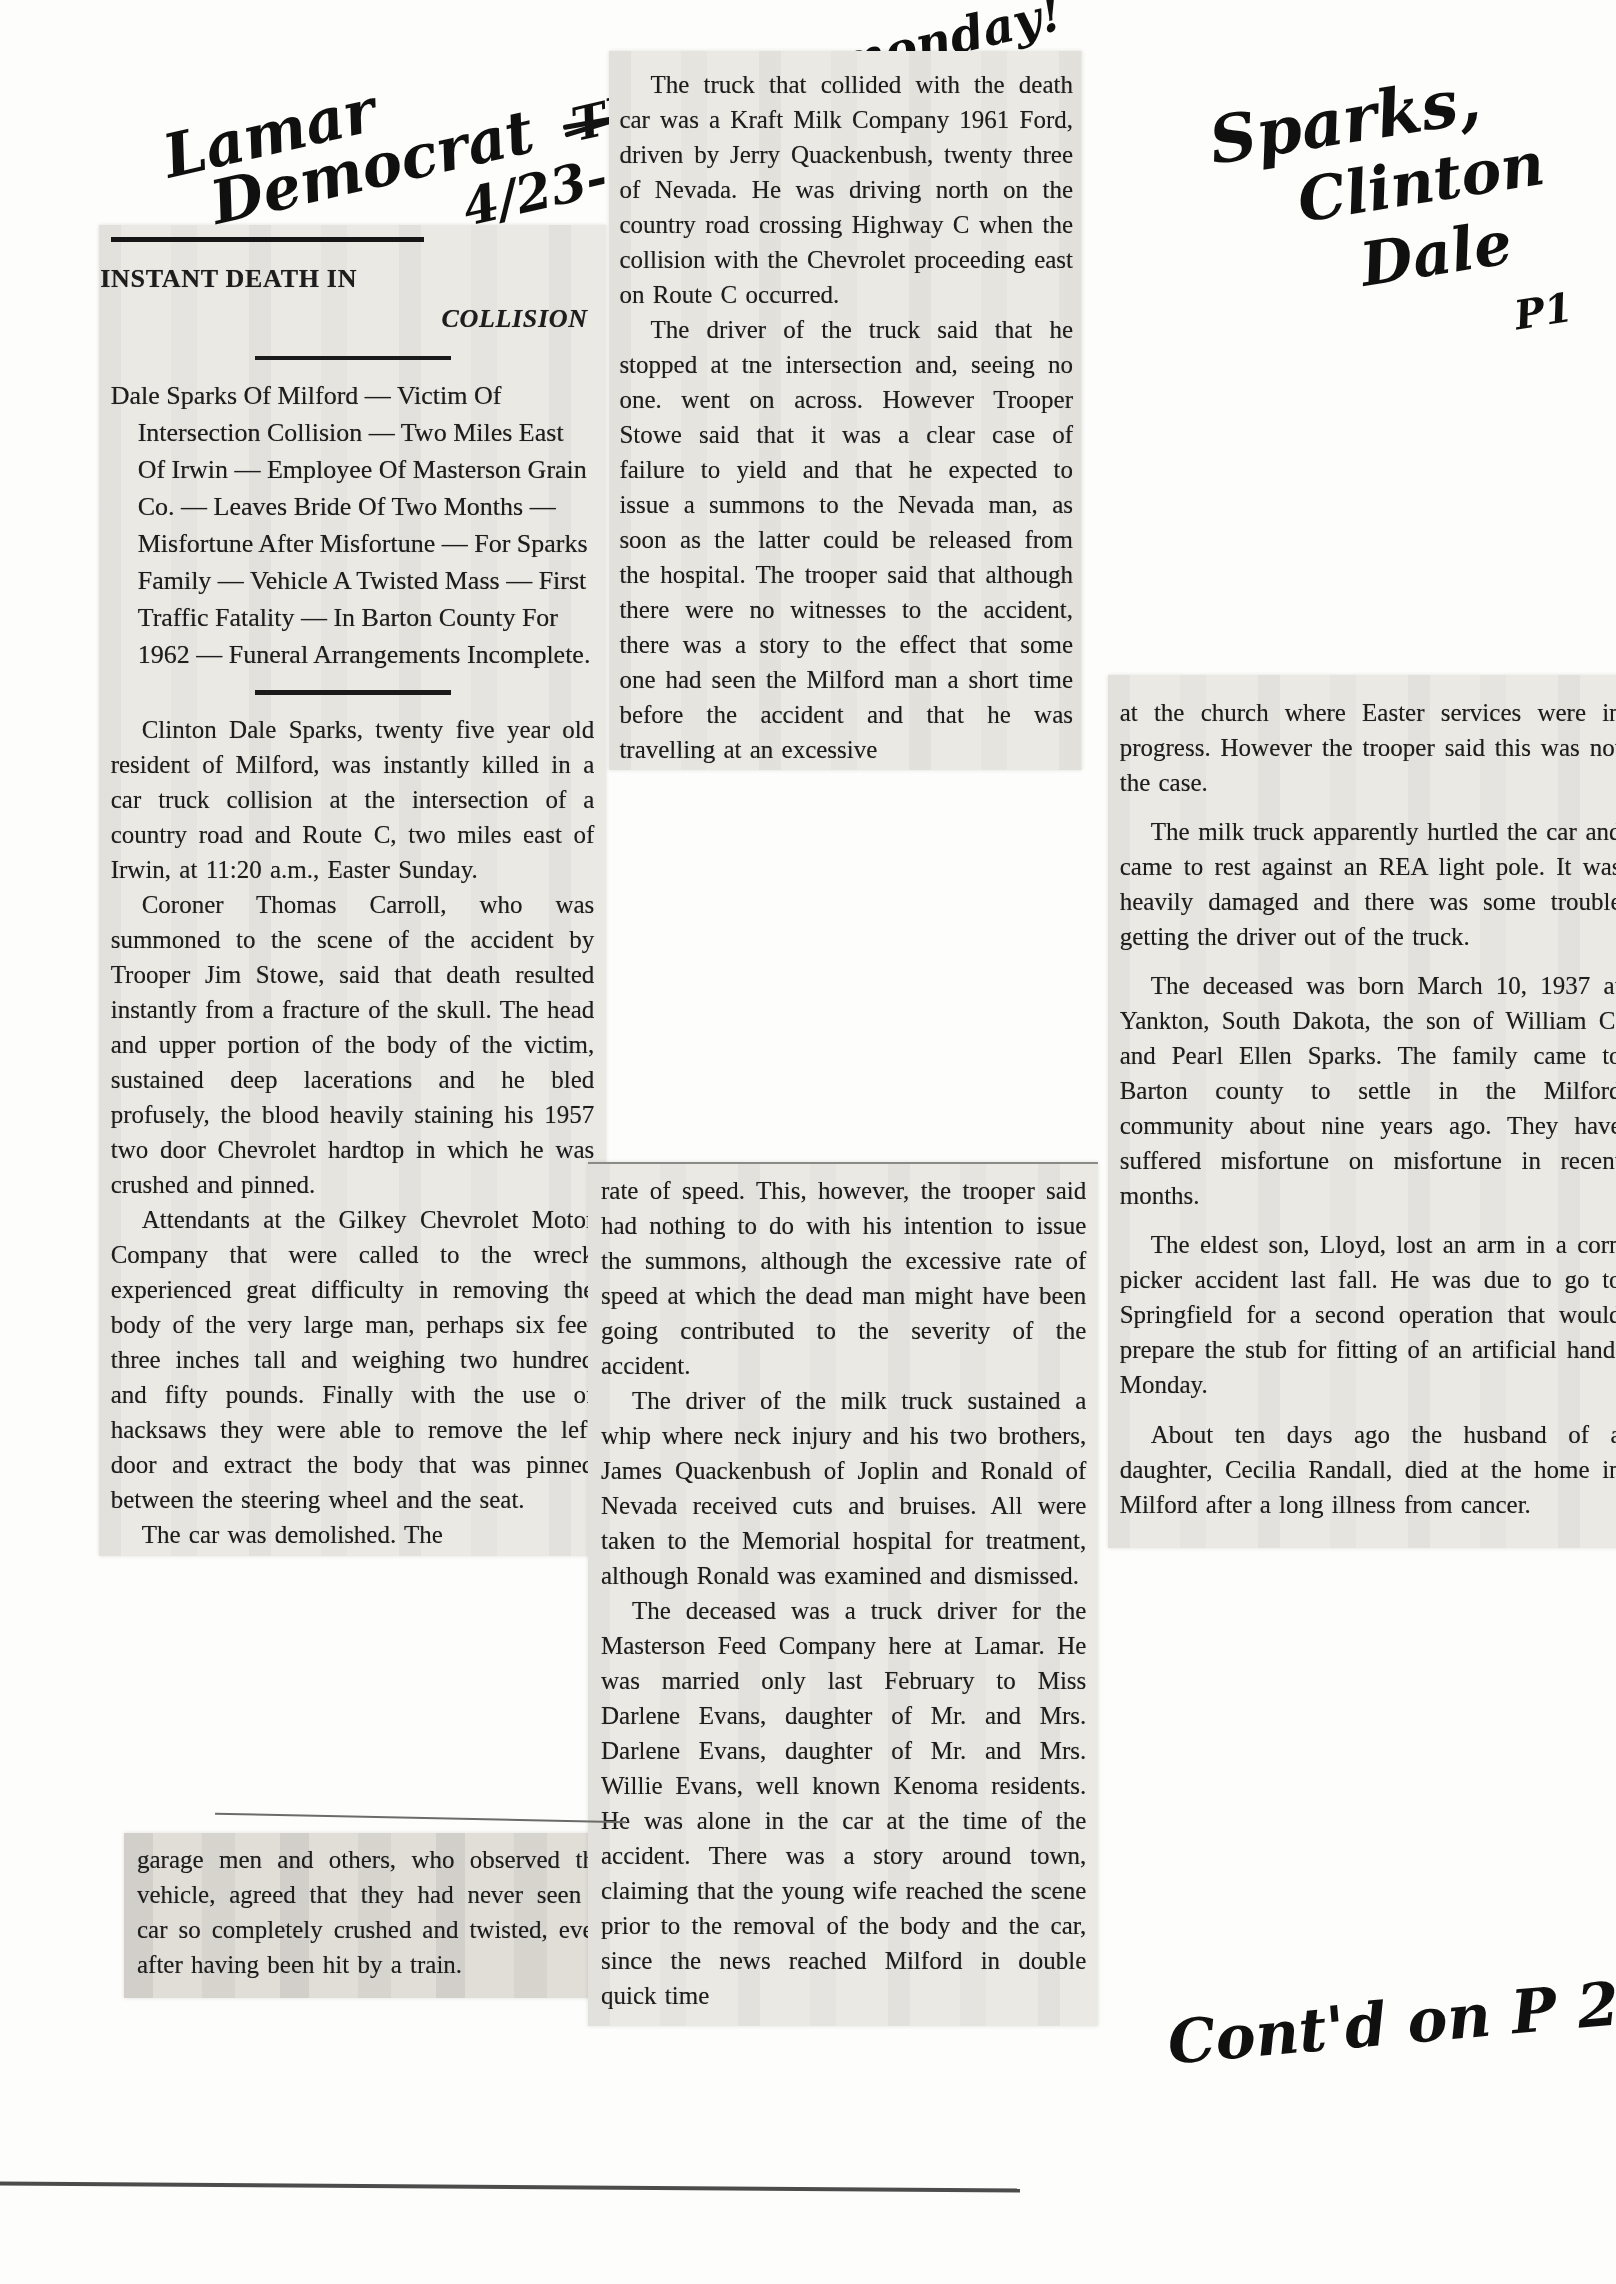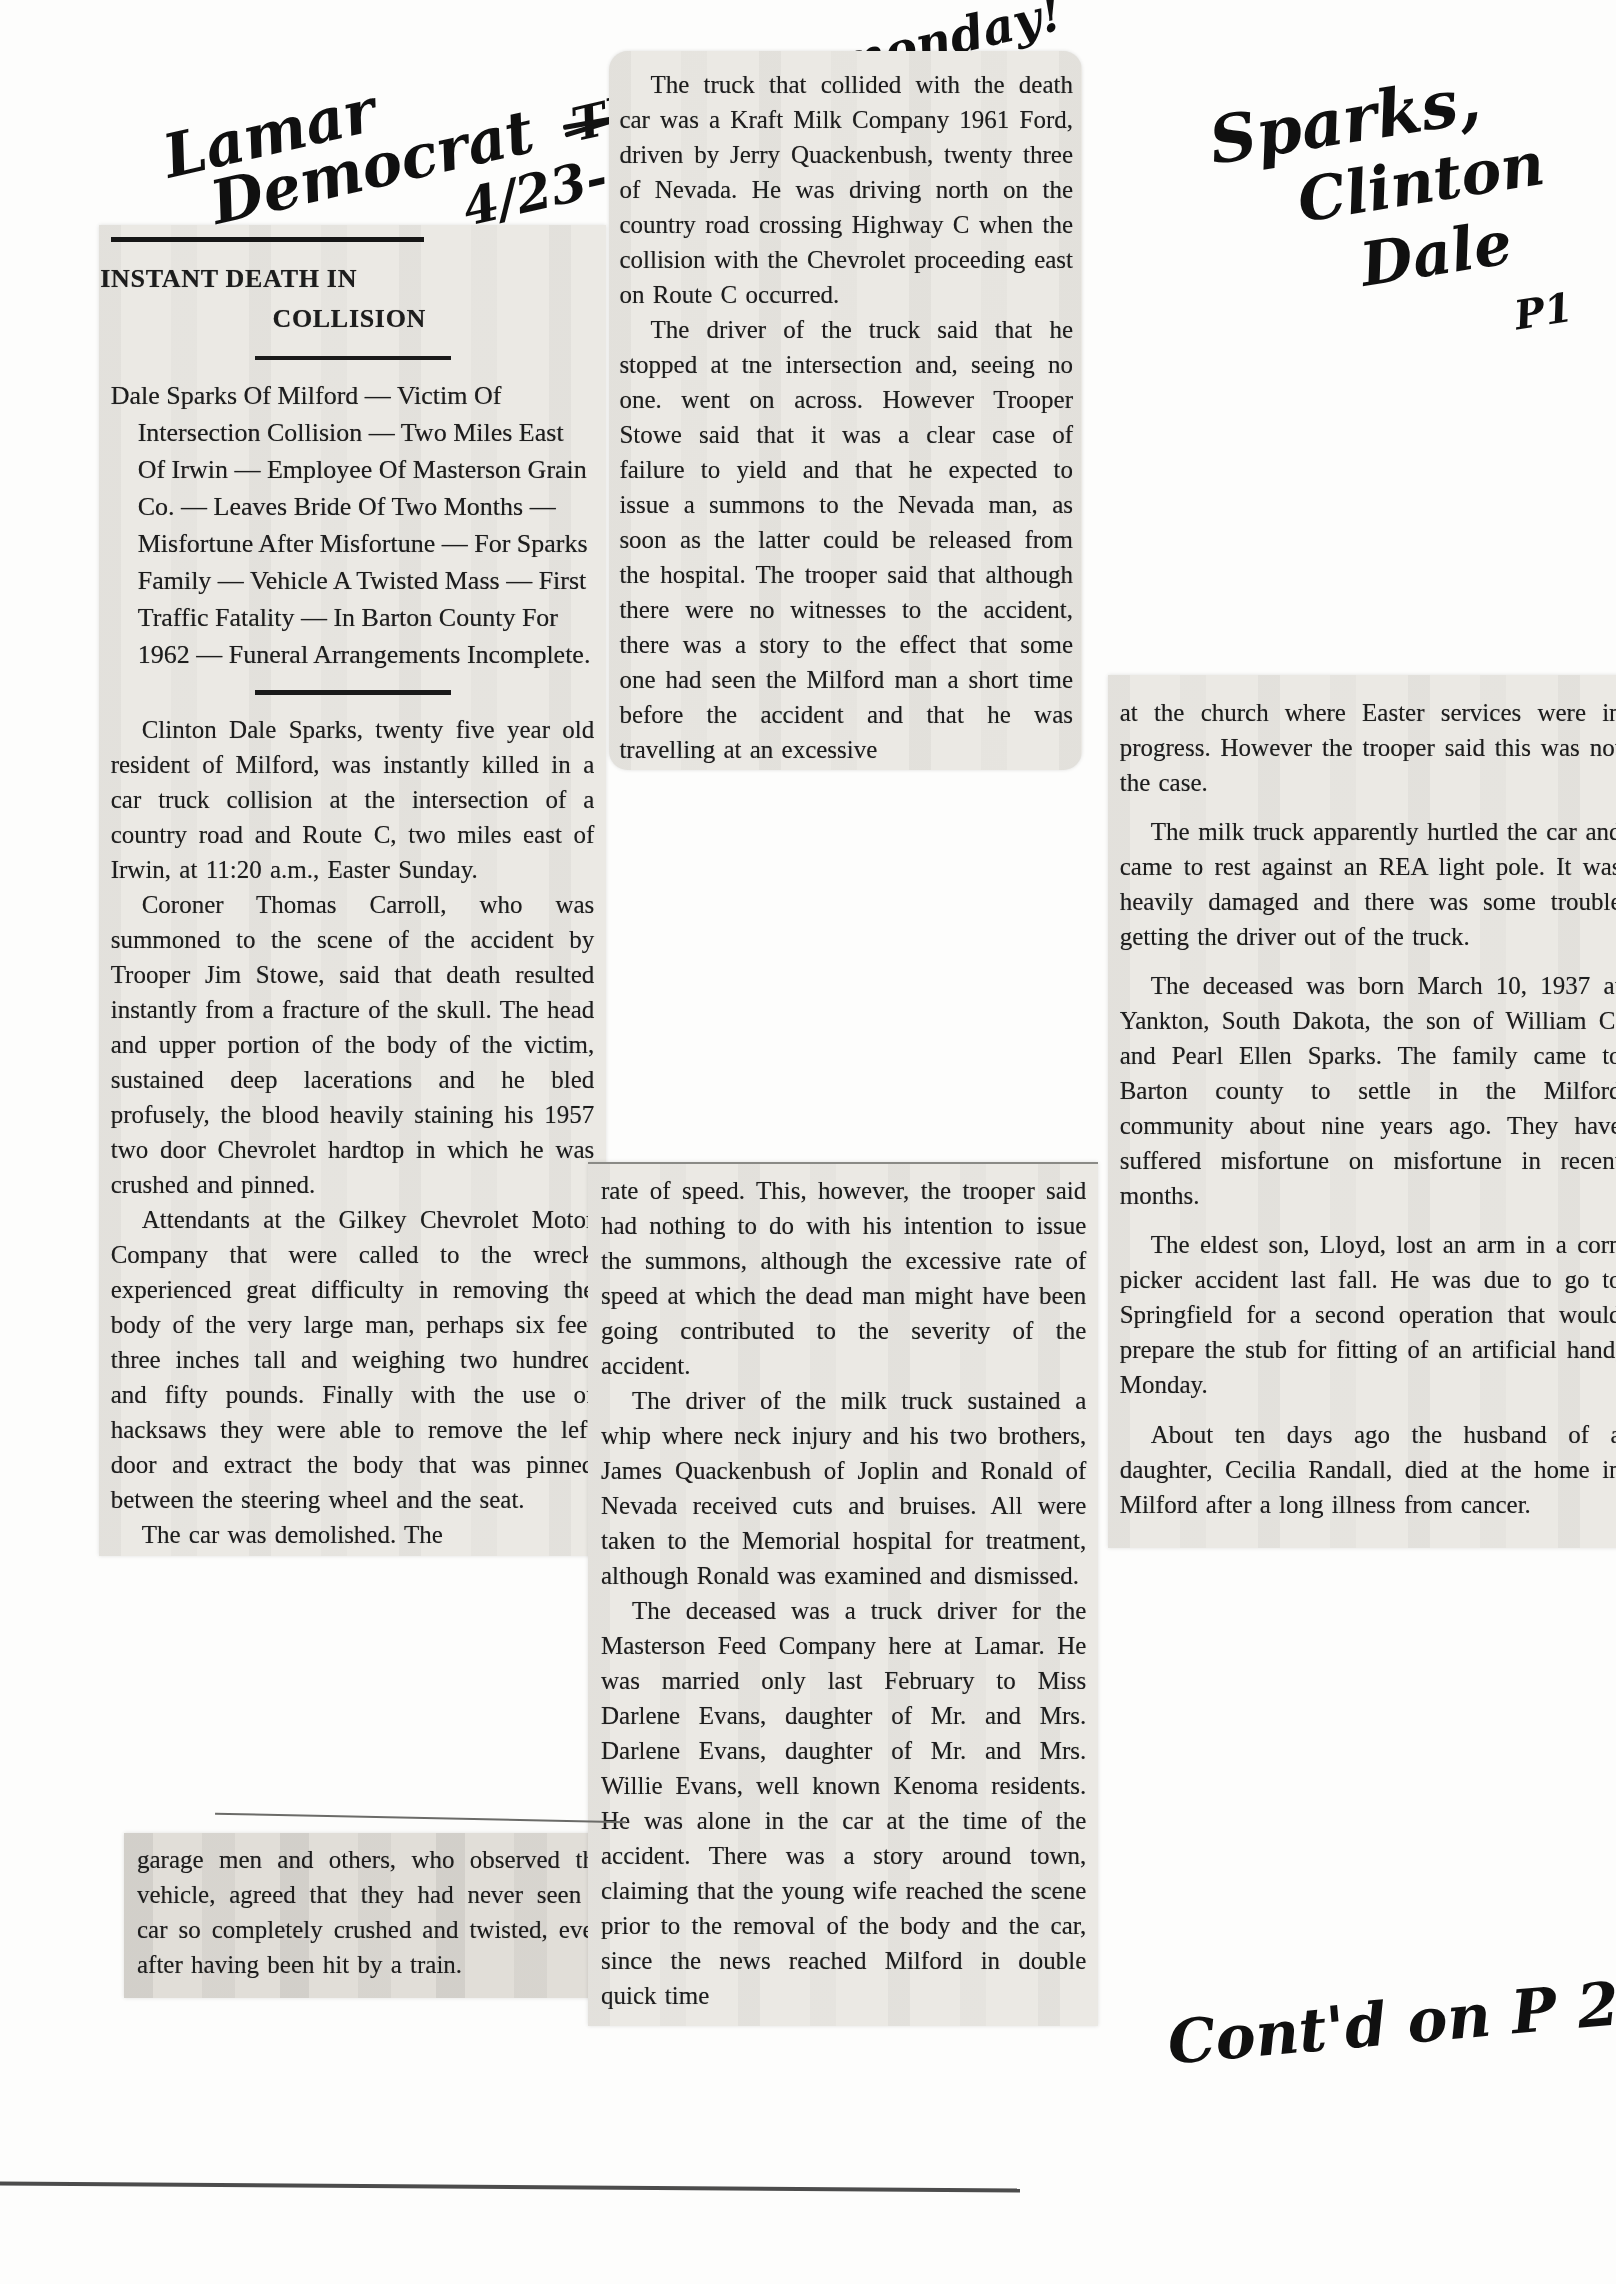--- a/index.html
+++ b/index.html
@@ -37,21 +37,21 @@
   .para.gap{margin-top:14.3px;}
   .headline{
     font-weight:bold;
     font-size:26px;
     line-height:40px;
     letter-spacing:0.7px;
     text-shadow:0 0 0.7px rgba(0,0,0,0.5);
     white-space:nowrap;
   }
   .headline .l1{display:block;margin-left:-10.4px;}
-  .headline .l2{display:block;text-align:center;padding-right:6.5px;}
+  .headline .l2{display:block;text-align:right;padding-right:6.5px;font-style:italic;}
   .deck{
     margin:0;
     font-weight:normal;
     font-size:26px;
     line-height:37px;
     padding-left:27px;
     text-indent:-27px;
     text-align:left;
     text-shadow:0 0 0.7px rgba(0,0,0,0.5);
   }
@@ -112,21 +112,21 @@
     <p class="para indent">Clinton Dale Sparks, twenty five year old resident of Milford, was instantly killed in a car truck collision at the intersection of a country road and Route C, two miles east of Irwin, at 11:20 a.m., Easter Sunday.</p>
     <p class="para indent">Coroner Thomas Carroll, who was summoned to the scene of the accident by Trooper Jim Stowe, said that death resulted instantly from a fracture of the skull. The head and upper portion of the body of the victim, sustained deep lacerations and he bled profusely, the blood heavily staining his 1957 two door Chevrolet hardtop in which he was crushed and pinned.</p>
     <p class="para indent">Attendants at the Gilkey Chevrolet Motor Company that were called to the wreck experienced great difficulty in removing the body of the very large man, perhaps six feet three inches tall and weighing two hundred and fifty pounds. Finally with the use of hacksaws they were able to remove the left door and extract the body that was pinned between the steering wheel and the seat.</p>
     <p class="para indent">The car was demolished. The</p>
   </div>
 
   <div class="clip dark" style="left:124px;top:1833px;width:495px;padding:9px 13px 15.6px 13px;">
     <p class="para">garage men and others, who observed the vehicle, agreed that they had never seen a car so completely crushed and twisted, even after having been hit by a train.</p>
   </div>
 
-  <div class="clip" style="left:609px;top:51px;width:473px;padding:15.6px 9px 3.9px 10.4px;border-radius:19px;">
+  <div class="clip" style="left:609px;top:51px;width:473px;padding:15.6px 9px 3.9px 10.4px;">
     <p class="para indent">The truck that collided with the death car was a Kraft Milk Company 1961 Ford, driven by Jerry Quackenbush, twenty three of Nevada. He was driving north on the country road crossing Highway C when the collision with the Chevrolet proceeding east on Route C occurred.</p>
     <p class="para indent">The driver of the truck said that he stopped at tne intersection and, seeing no one. went on across. However Trooper Stowe said that it was a clear case of failure to yield and that he expected to issue a summons to the Nevada man, as soon as the latter could be released from the hospital. The trooper said that although there were no witnesses to the accident, there was a story to the effect that some one had seen the Milford man a short time before the accident and that he was travelling at an excessive</p>
   </div>
 
   <div class="clip" style="left:588px;top:1162px;width:510px;padding:9px 11.7px 13px 13px;border-top:2px solid #8a8a86;">
     <p class="para">rate of speed. This, however, the trooper said had nothing to do with his intention to issue the summons, although the excessive rate of speed at which the dead man might have been going contributed to the severity of the accident.</p>
     <p class="para indent">The driver of the milk truck sustained a whip where neck injury and his two brothers, James Quackenbush of Joplin and Ronald of Nevada received cuts and bruises. All were taken to the Memorial hospital for treatment, although Ronald was examined and dismissed.</p>
     <p class="para indent">The deceased was a truck driver for the Masterson Feed Company here at Lamar. He was married only last February to Miss Darlene Evans, daughter of Mr. and Mrs. Darlene Evans, daughter of Mr. and Mrs. Willie Evans, well known Kenoma residents. He was alone in the car at the time of the accident. There was a story around town, claiming that the young wife reached the scene prior to the removal of the body and the car, since the news reached Milford in double quick time</p>
   </div>
 

